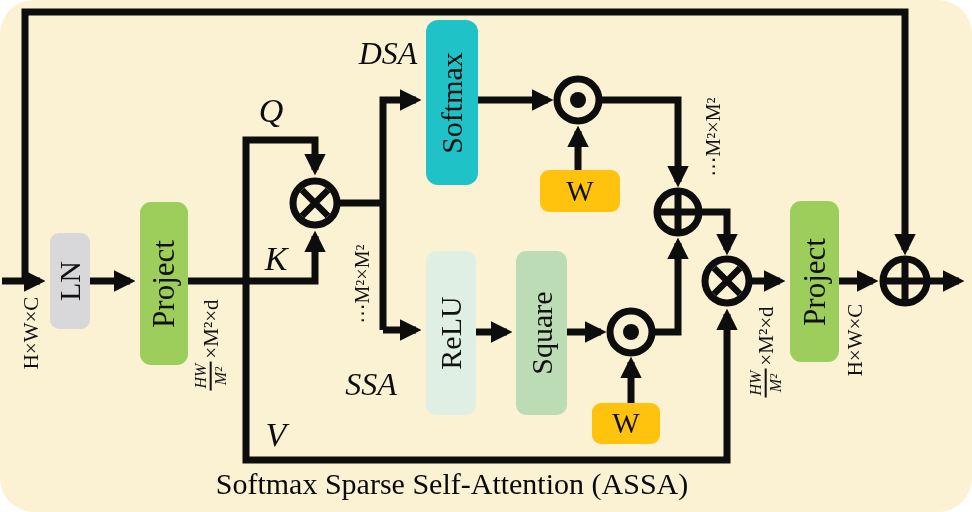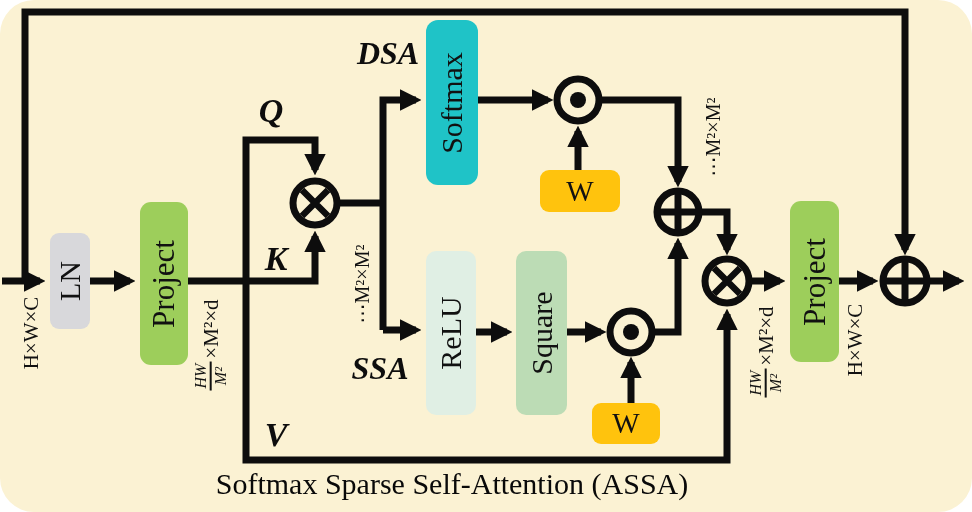--- a/index.html
+++ b/index.html
@@ -20,21 +20,21 @@
   .box .vtext{transform:rotate(-90deg);white-space:nowrap;}
   .lnbox{background:#D8D8DB;border-radius:9px;}
   .projbox{background:#9DCE5B;border-radius:11px;font-size:31px;}
   .softmaxbox{background:#1FC3C7;border-radius:12px;}
   .relubox{background:#E0EFE4;border-radius:10px;}
   .squarebox{background:#BCDCB5;border-radius:10px;}
   .wbox{background:#FFC30D;border-radius:9px;font-size:29px;}
   .freelabel{
     position:absolute;z-index:2;white-space:nowrap;
     transform:translate(-50%,-50%);
-    font-weight:bold;font-style:italic;font-size:34px;
+    font-weight:normal;font-style:italic;font-size:34px;
   }
   .branchtag{font-size:32px;}
   .dims{
     position:absolute;z-index:2;width:0;height:0;
   }
   .dims .inner{
     position:absolute;display:flex;align-items:center;white-space:nowrap;
     transform:translate(-50%,-50%) rotate(-90deg);
     font-size:21px;color:#111;
   }
@@ -151,21 +151,21 @@
     <span>W</span>
   </div>
   <div class="box projbox" style="left:790px;top:201px;width:49px;height:161px;">
     <span class="vtext">Project</span>
   </div>
 
   <div class="freelabel" style="left:271px;top:111px;">Q</div>
   <div class="freelabel" style="left:276px;top:259px;">K</div>
   <div class="freelabel" style="left:276px;top:435px;">V</div>
   <div class="freelabel branchtag" style="left:388px;top:53px;">DSA</div>
-  <div class="freelabel branchtag" style="left:371px;top:368px;margin-left:9px;">SSA</div>
+  <div class="freelabel branchtag" style="left:371px;top:384px;">SSA</div>
 
   <div class="dims" style="left:31px;top:333px;">
     <span class="inner">H×W×C</span>
   </div>
 
   <div class="dims" style="left:211px;top:345px;">
     <span class="inner">
       <span class="frac">
         <span class="num">HW</span>
         <span class="den">M²</span>

